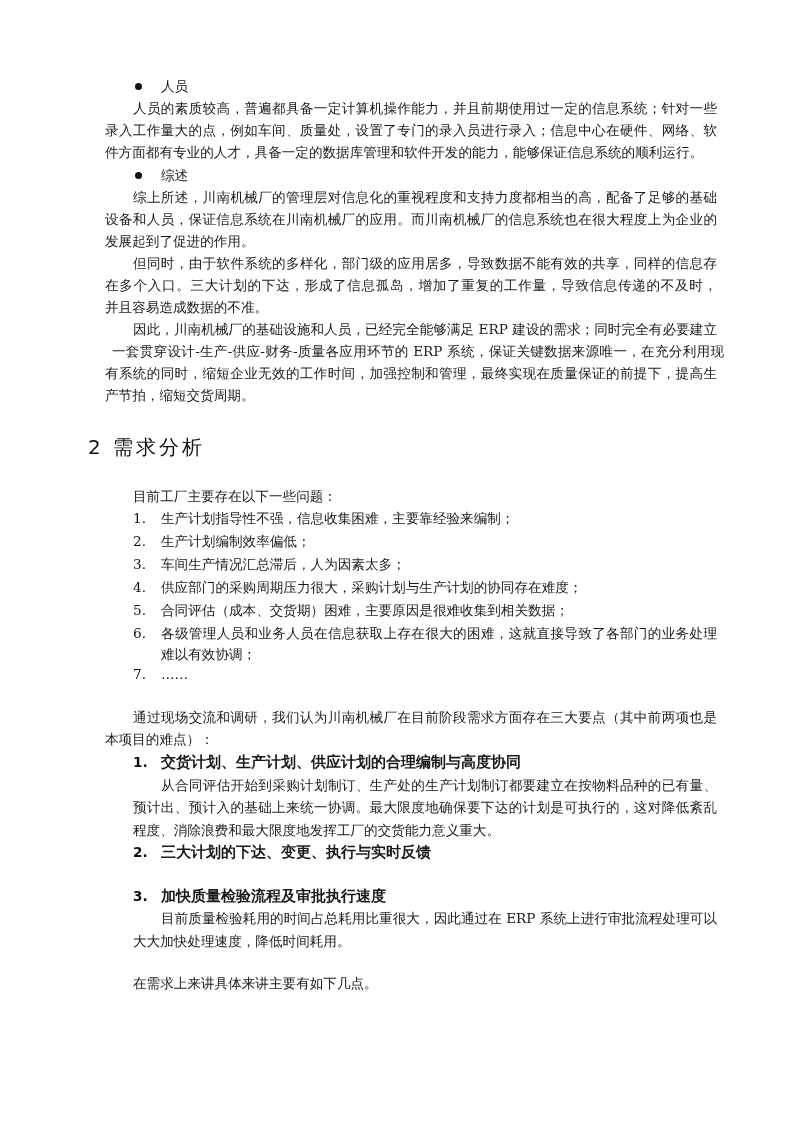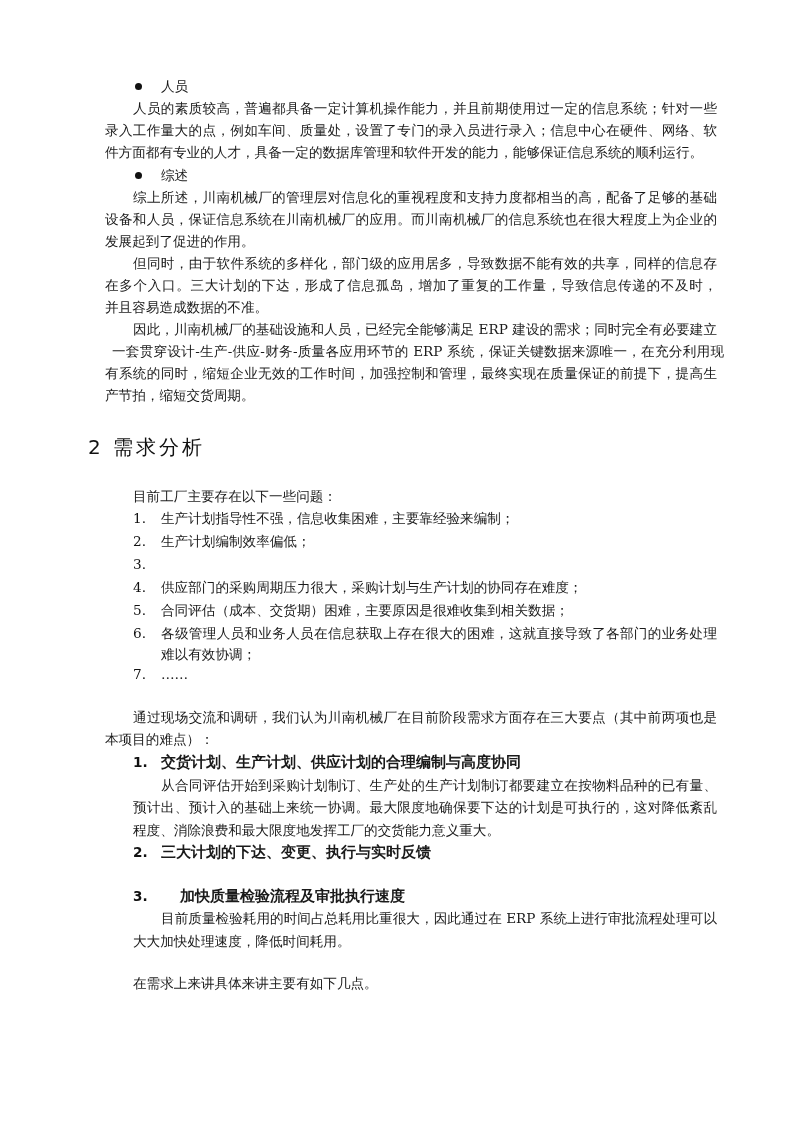--- a/index.html
+++ b/index.html
@@ -42,20 +42,21 @@
 
   <div class="heading">2 需求分析</div>
 
   <div class="ln" style="left:133px;top:487px;">目前工厂主要存在以下一些问题：</div>
 
   <div class="num" style="left:133px;top:509px;">1.</div>
   <div class="ln" style="left:161px;top:509px;">生产计划指导性不强，信息收集困难，主要靠经验来编制；</div>
   <div class="num" style="left:133px;top:532px;">2.</div>
   <div class="ln" style="left:161px;top:532px;">生产计划编制效率偏低；</div>
   <div class="num" style="left:133px;top:555px;">3.</div>
+  <div class="ln" style="left:161px;top:555px;">车间生产情况汇总滞后，人为因素太多；</div>
   <div class="num" style="left:133px;top:578px;">4.</div>
   <div class="ln" style="left:161px;top:578px;">供应部门的采购周期压力很大，采购计划与生产计划的协同存在难度；</div>
   <div class="num" style="left:133px;top:601px;">5.</div>
   <div class="ln" style="left:161px;top:601px;">合同评估（成本、交货期）困难，主要原因是很难收集到相关数据；</div>
   <div class="num" style="left:133px;top:624px;">6.</div>
   <div class="ln just" style="left:161px;top:624px;width:556px;">各级管理人员和业务人员在信息获取上存在很大的困难，这就直接导致了各部门的业务处理</div>
   <div class="ln" style="left:161px;top:645px;">难以有效协调；</div>
   <div class="num" style="left:133px;top:665px;">7.</div>
   <div class="ln" style="left:161px;top:665px;">……</div>
 
@@ -65,19 +66,19 @@
   <div class="num bold" style="left:133px;top:753px;">1.</div>
   <div class="ln bold" style="left:161px;top:753px;">交货计划、生产计划、供应计划的合理编制与高度协同</div>
   <div class="ln just" style="left:161px;top:776px;width:556px;">从合同评估开始到采购计划制订、生产处的生产计划制订都要建立在按物料品种的已有量、</div>
   <div class="ln just" style="left:133px;top:798px;width:584px;">预计出、预计入的基础上来统一协调。最大限度地确保要下达的计划是可执行的，这对降低紊乱</div>
   <div class="ln" style="left:133px;top:821px;">程度、消除浪费和最大限度地发挥工厂的交货能力意义重大。</div>
 
   <div class="num bold" style="left:133px;top:843px;">2.</div>
   <div class="ln bold" style="left:161px;top:843px;">三大计划的下达、变更、执行与实时反馈</div>
 
   <div class="num bold" style="left:133px;top:887px;">3.</div>
-  <div class="ln bold" style="left:161px;top:887px;margin-left:19px;">加快质量检验流程及审批执行速度</div>
+  <div class="ln bold" style="left:161px;top:887px;">加快质量检验流程及审批执行速度</div>
   <div class="ln just" style="left:161px;top:909px;width:556px;">目前质量检验耗用的时间占总耗用比重很大，因此通过在 ERP 系统上进行审批流程处理可以</div>
   <div class="ln" style="left:133px;top:932px;">大大加快处理速度，降低时间耗用。</div>
 
   <div class="ln" style="left:133px;top:974px;">在需求上来讲具体来讲主要有如下几点。</div>
 
 </div>
 
 </body></html>

